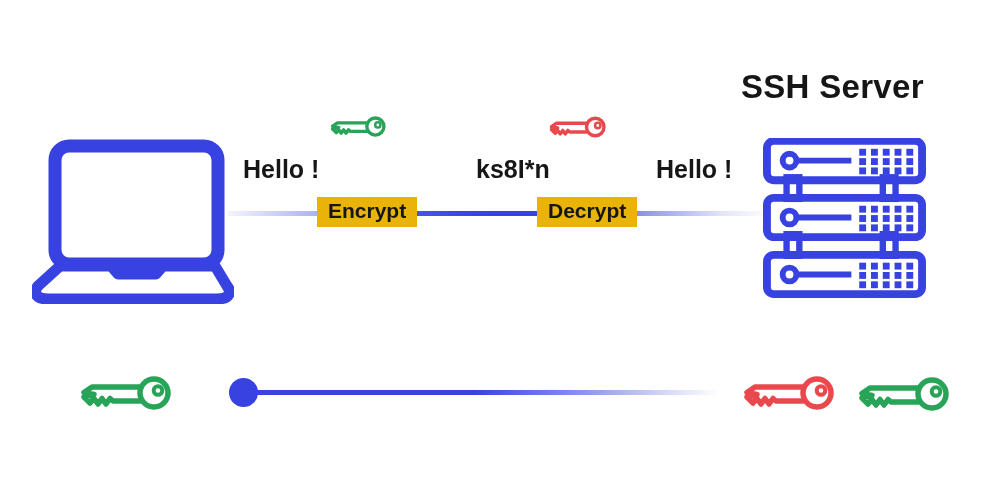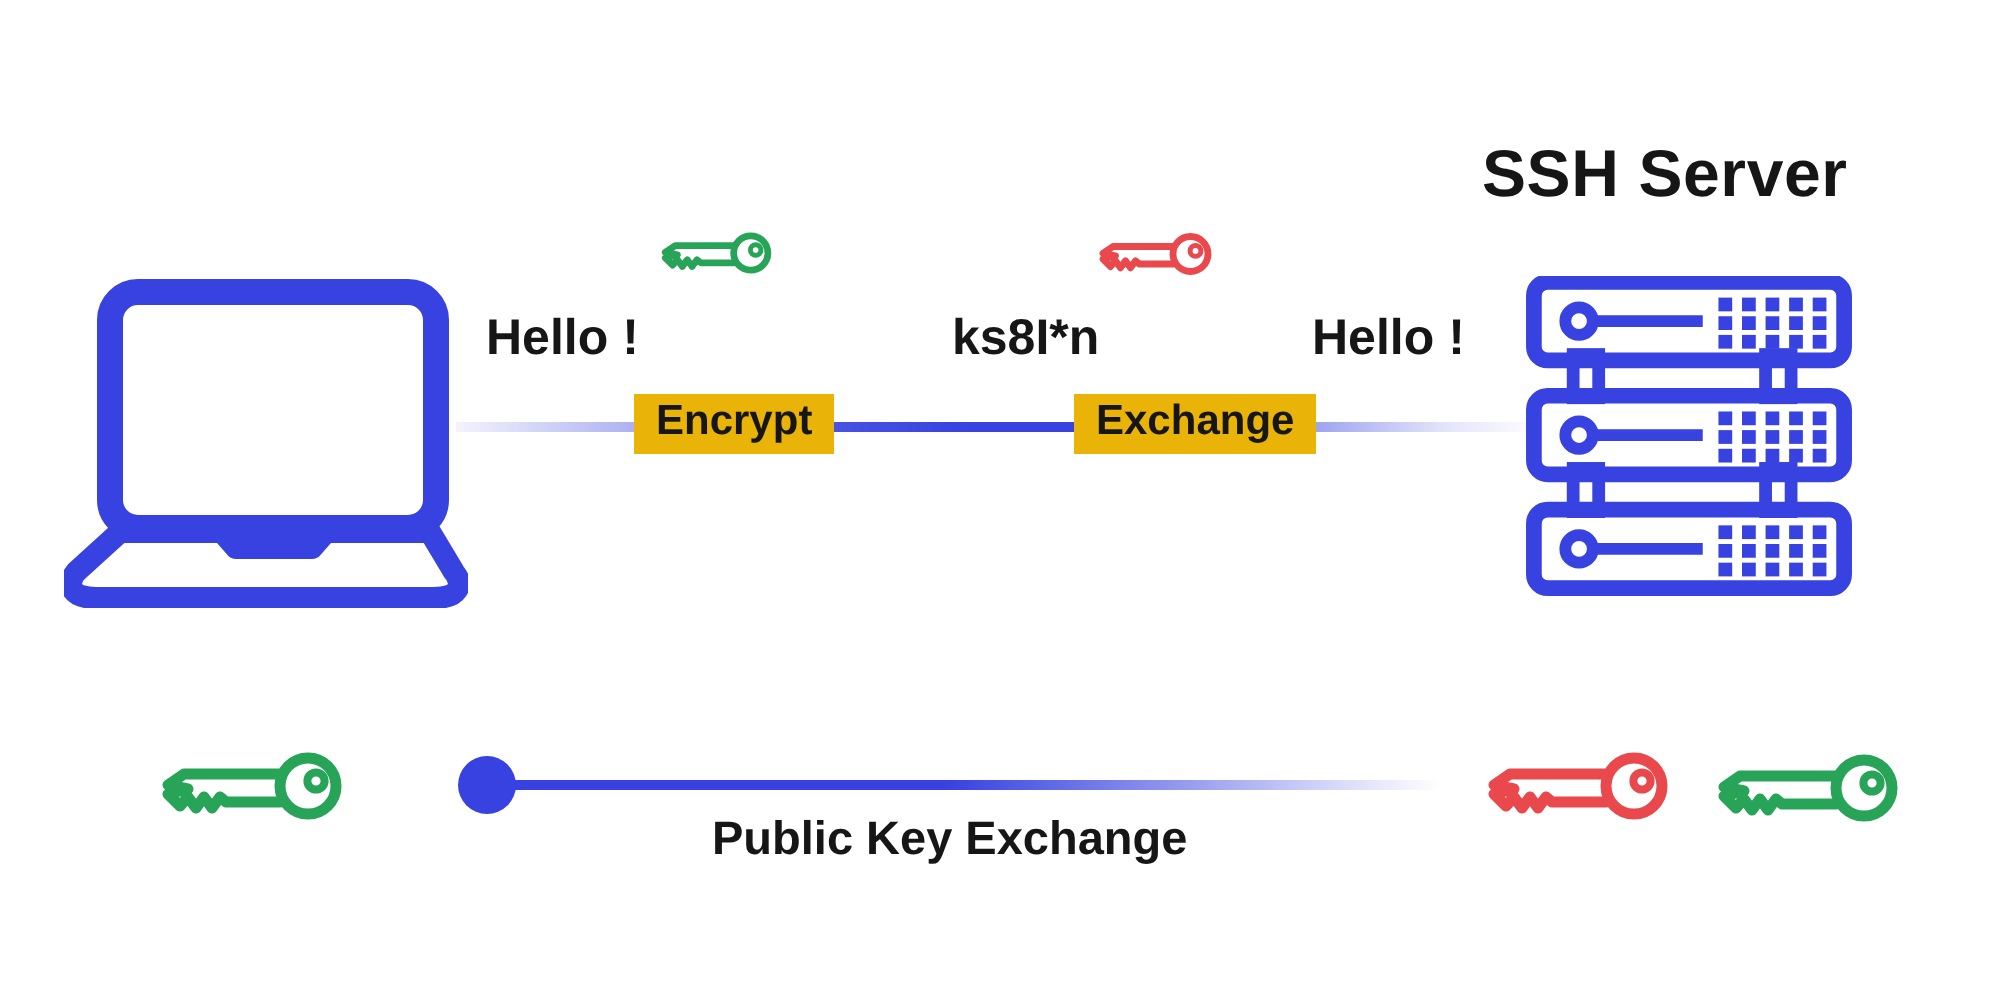--- a/index.html
+++ b/index.html
@@ -129,39 +129,38 @@
 
   <svg class="abs blue" style="left:32px; top:138px;" width="202" height="166">
       <use href="#laptop-sym"></use>
     </svg>
   <svg class="abs blue" style="left:763px; top:138px;" width="163" height="161">
       <use href="#server-sym"></use>
     </svg>
 
   <div class="abs flow-line-top"></div>
   <div class="abs tag" style="left:317px; top:197px;">Encrypt</div>
-  <div class="abs tag" style="left:537px; top:197px;">Exchange</div>
+  <div class="abs tag" style="left:537px; top:197px;">Decrypt</div>
 
   <svg class="abs green" style="left:330px; top:110px;" width="59" height="33">
       <use href="#key-sym"></use>
     </svg>
   <svg class="abs red" style="left:549px; top:110px;" width="60" height="34">
       <use href="#key-sym"></use>
     </svg>
 
   <div class="abs msg" style="left:243px; top:155px;">Hello !</div>
   <div class="abs msg" style="left:437px; top:155px;margin-left:39px;">ks8I*n</div>
   <div class="abs msg" style="left:656px; top:155px;">Hello !</div>
 
   <svg class="abs green" style="left:80px; top:366px;" width="96" height="54">
       <use href="#key-sym"></use>
     </svg>
   <div class="abs dot"></div>
   <div class="abs flow-line-bottom"></div>
-  <div class="abs exchange-label" style="left:356px; top:406px;">Public Key Exchange</div>
   <svg class="abs red" style="left:743px; top:366px;" width="96" height="54">
       <use href="#key-sym"></use>
     </svg>
   <svg class="abs green" style="left:858px; top:367px;" width="96" height="54">
       <use href="#key-sym"></use>
     </svg>
 
 </div>
 
 </body></html>

